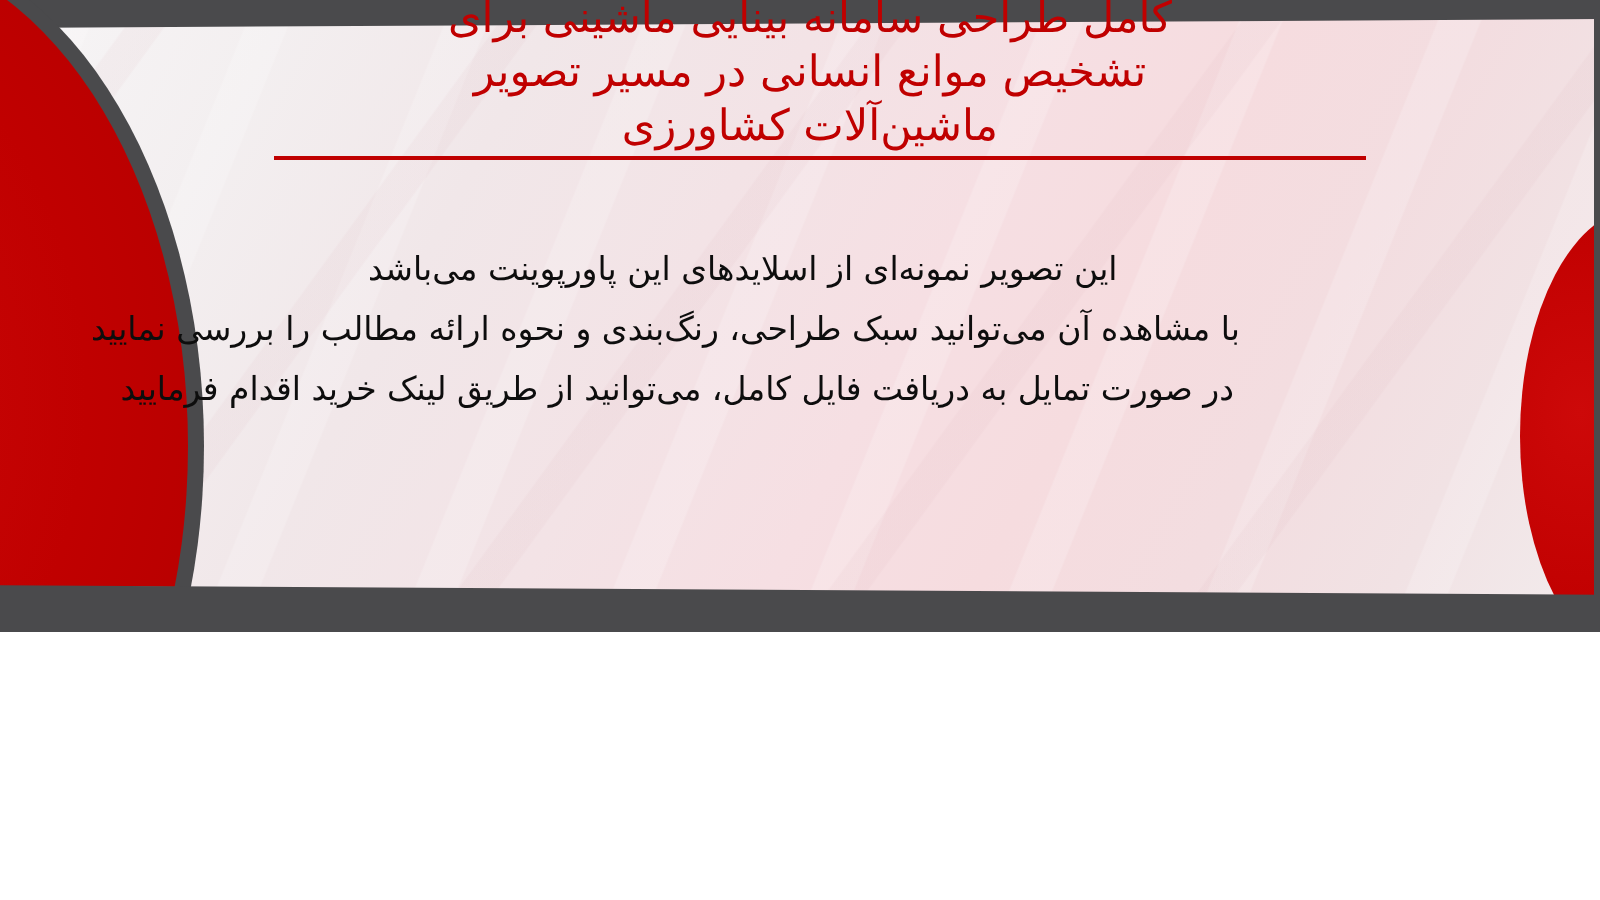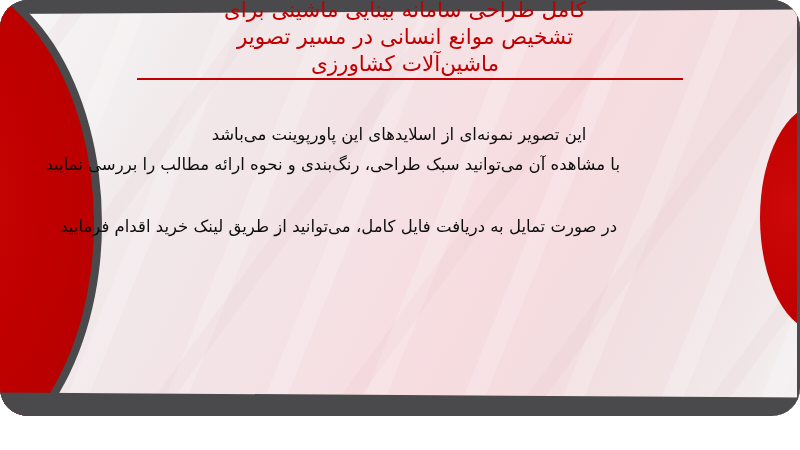--- a/index.html
+++ b/index.html
@@ -3,25 +3,24 @@
 <meta charset="utf-8">
 <style>
   html, body {
     margin: 0;
     padding: 0;
     background: #ffffff;
   }
   #slide {
     position: relative;
     width: 800px;
-    height: 416px;
+    height: 316px;
     overflow: hidden;
     background: #4a4a4c;
     font-family: "DejaVu Sans", "Liberation Sans", sans-serif;
-    border-radius: 28px;
   }
 
   
   .frame-backdrop {
     position: absolute;
     inset: 0;
     background: #4a4a4c;
   }
   .frame-backdrop::after{
     content:"";
@@ -168,23 +167,23 @@
     direction: rtl;
     text-align: right;
   }
   .body-line {
     color: #0d0d0d;
     font-size: 16.5px;
     line-height: 30px;
     white-space: nowrap;
     font-weight: normal;
   }
-  .body-line.l1 { text-align: center; }
+  .body-line.l1 { text-align: left; }
   .body-line.l2 { text-align: left; margin-right: -6px; }
-  .body-line.l3 { text-align: left; margin-right: -3px; margin-top: 32px; }
+  .body-line.l3 { text-align: left; margin-right: -3px; }
 
   
   .bottom-band {
     position: absolute;
     left: 0;
     bottom: 0;
     width: 800px;
     height: 30px;
     background: #4a4a4c;
     -webkit-clip-path: polygon(0 22%, 100% 38%, 100% 100%, 0 100%);

